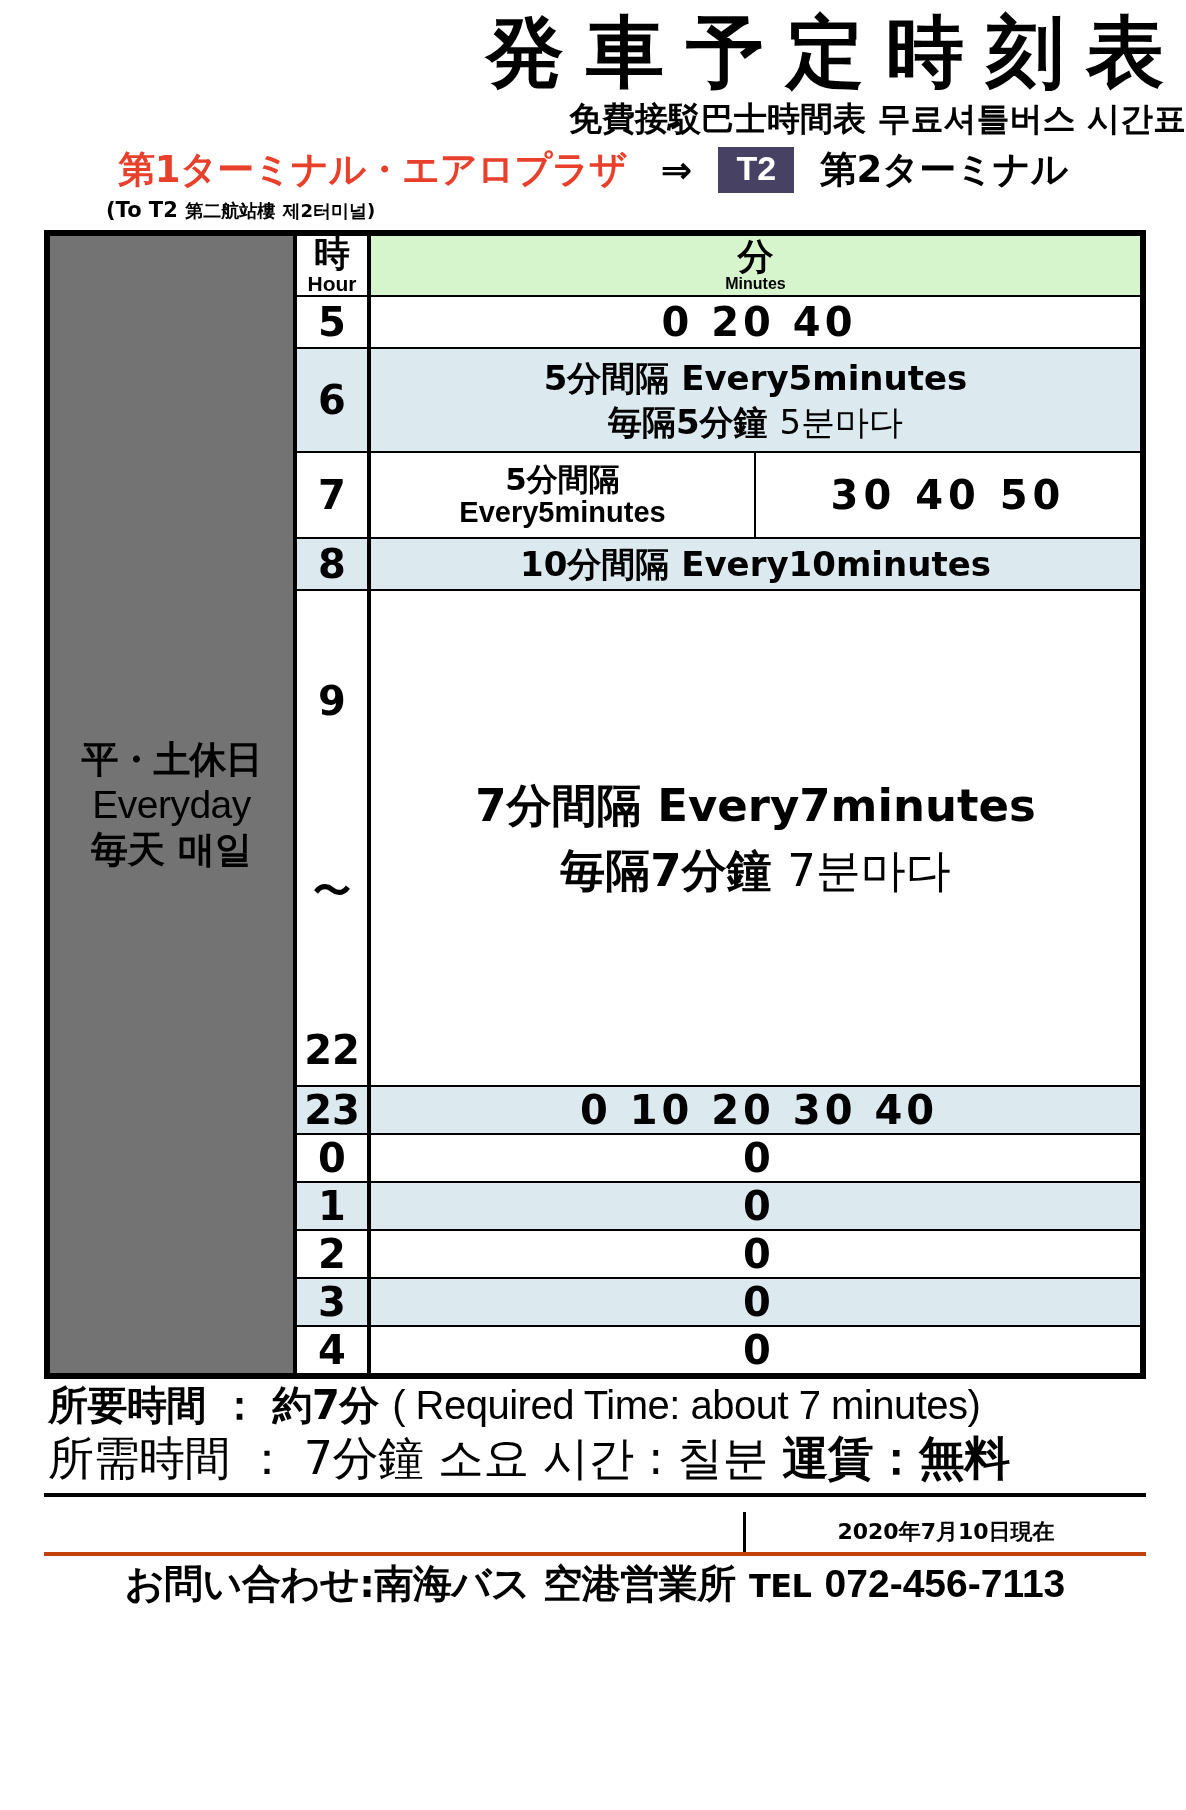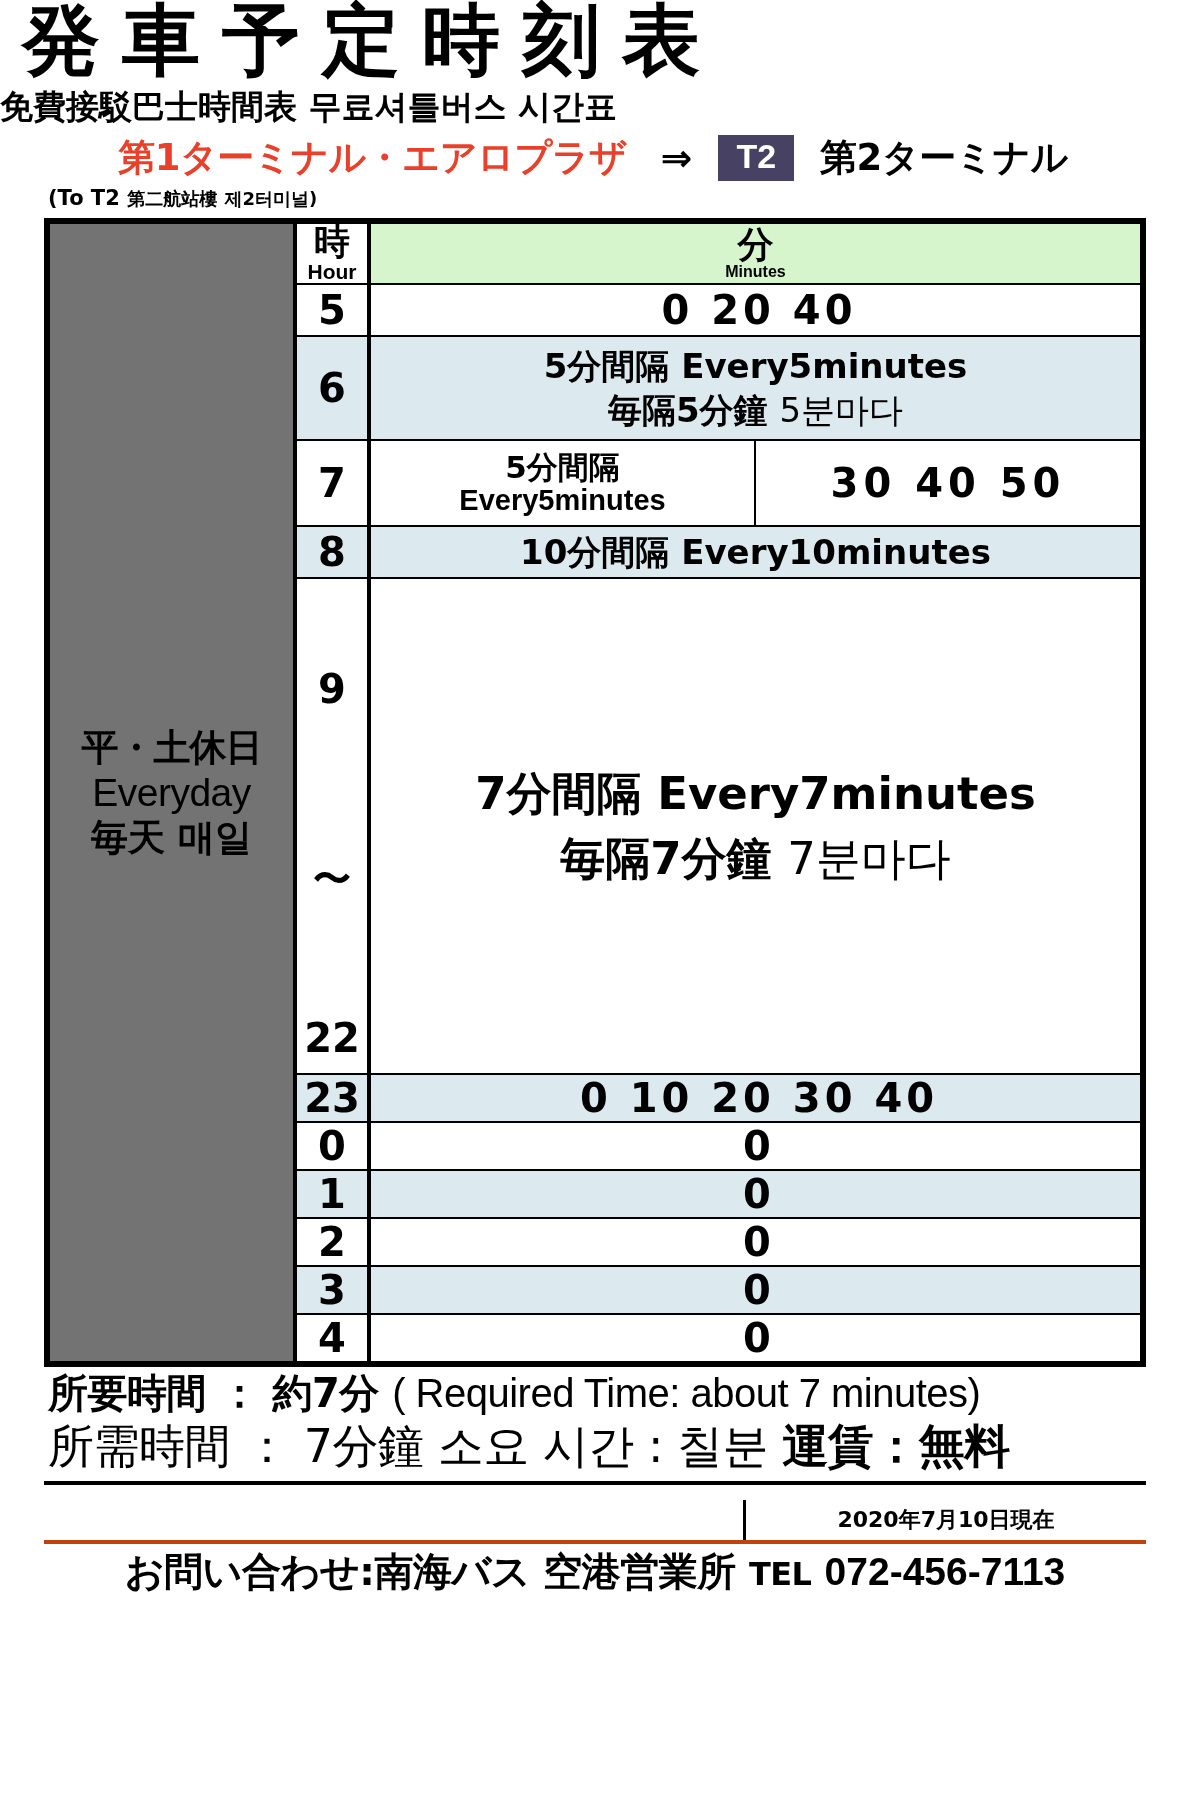--- a/index.html
+++ b/index.html
@@ -16,22 +16,22 @@
   .poster {
     position: relative;
     width: 1186px;
     height: 1810px;
     background: #ffffff;
     box-sizing: border-box;
   }
 
   
   .header {
-    padding-top: 0;
-    text-align: left;
+    padding-top: 12px;
+    text-align: right;
   }
   .title-jp {
     font-size: 78px;
     font-weight: 900;
     letter-spacing: 22px;
     line-height: 1.05;
     color: #000;
     padding-left: 22px;
     font-family: "DejaVu Sans", "Liberation Sans", sans-serif;
   }
@@ -105,20 +105,21 @@
     color: #e8402a;
     font-size: 21px;
     font-weight: 700;
     flex: 0 0 auto;
     font-family: "DejaVu Sans", "Liberation Sans", sans-serif;
   }
   .subroute-right {
     color: #000;
     font-size: 21px;
     font-weight: 700;
+    margin-left: 58px;
     font-family: "DejaVu Sans", "Liberation Sans", sans-serif;
   }
   .sr-sm { font-size: 18px; }
   .sr-xs { font-size: 16px; }
 
   
   .table-wrap {
     margin: 7px 40px 0 44px;
     border: 4px solid #000;
     box-sizing: border-box;

